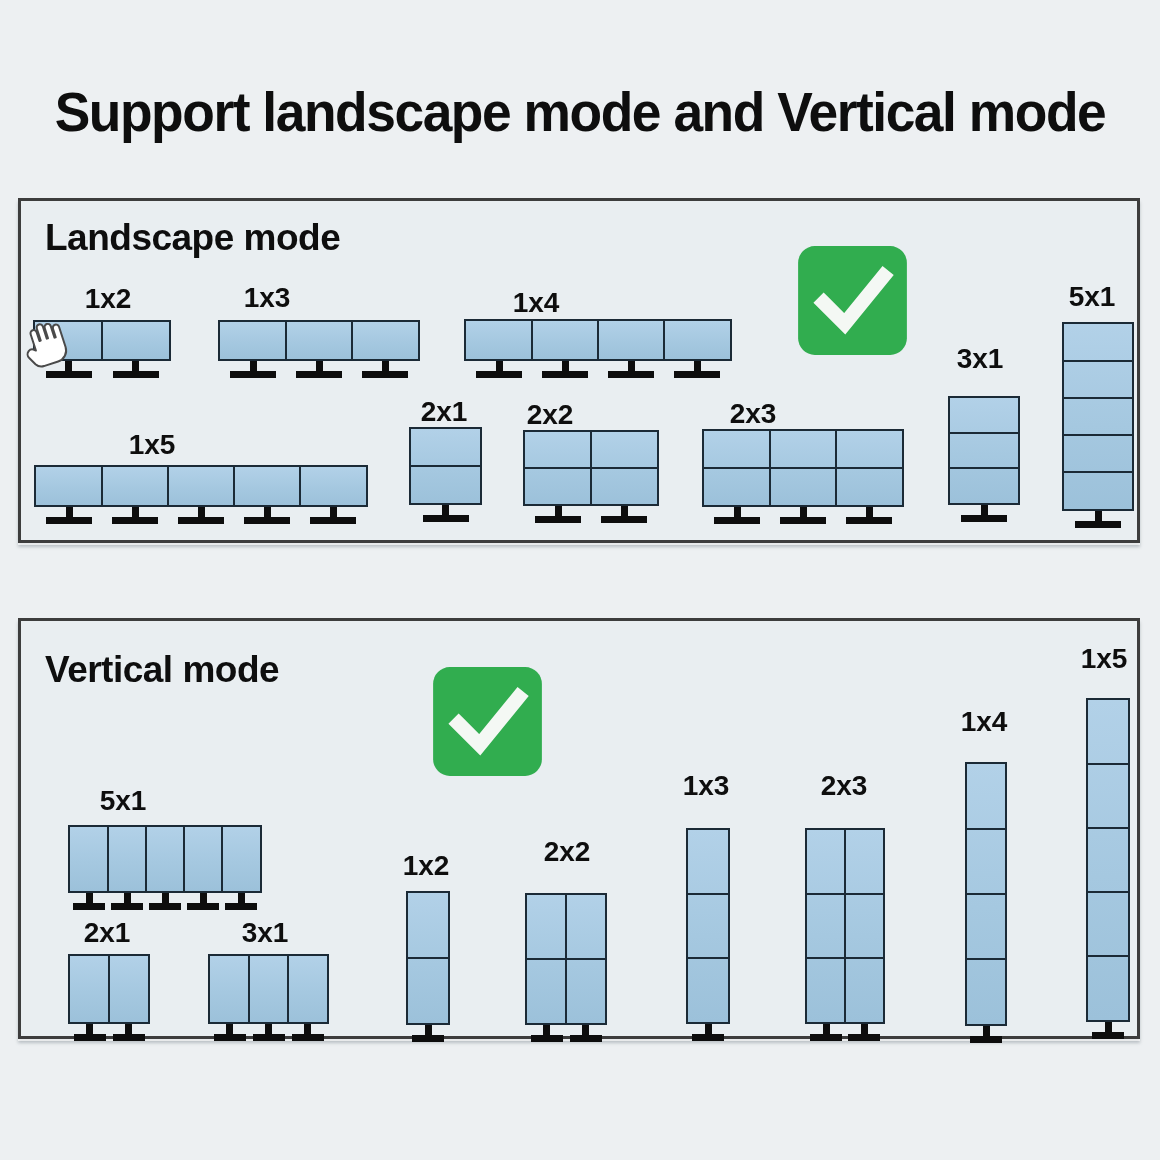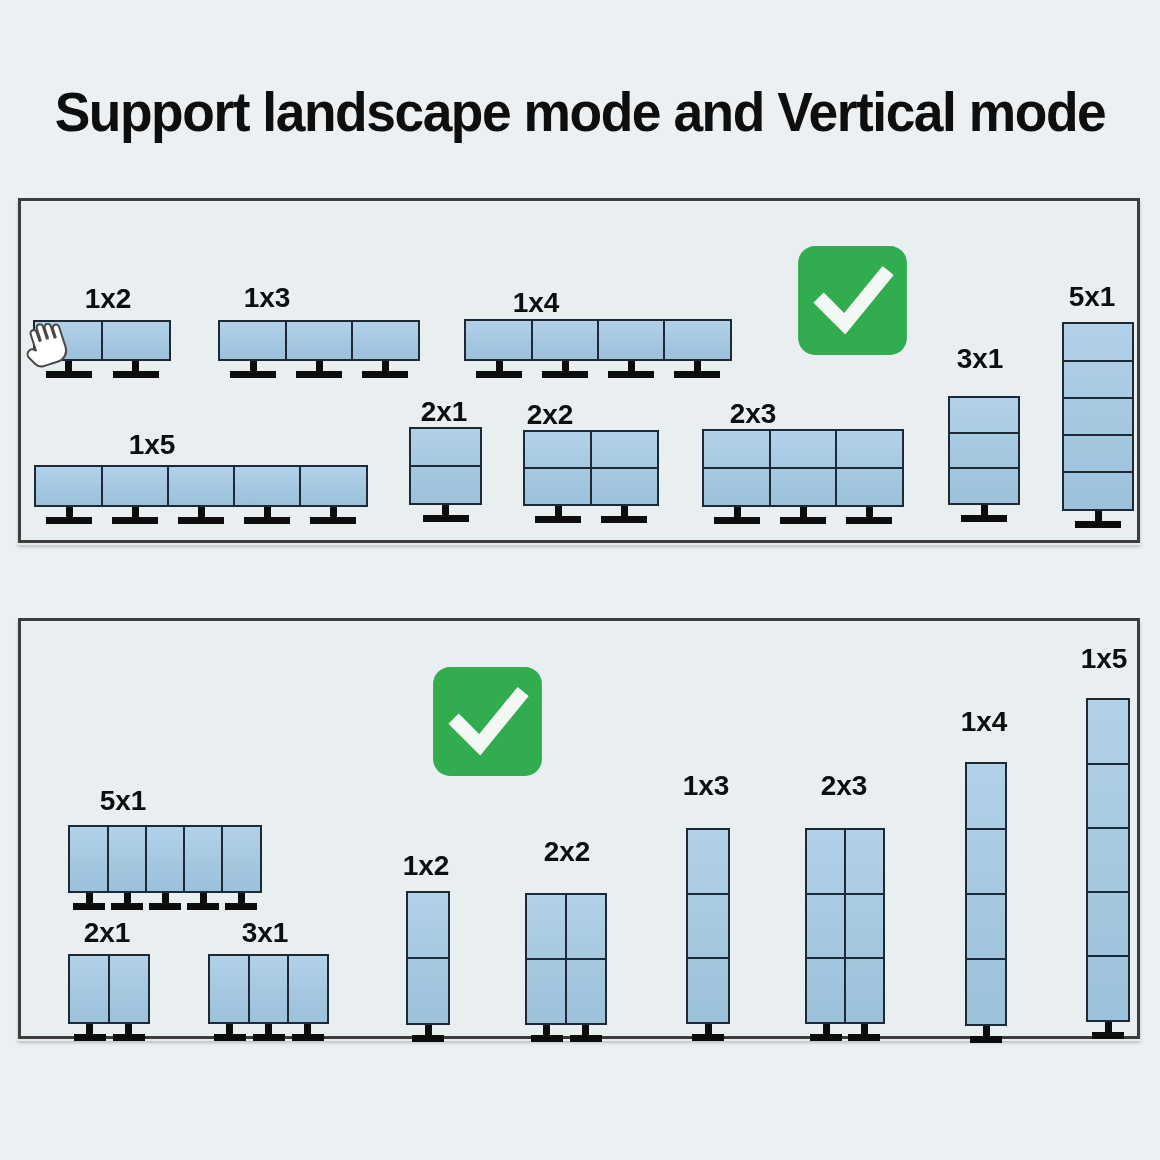--- a/index.html
+++ b/index.html
@@ -47,20 +47,21 @@
   .panel-vertical .check{left:411px;top:45px;}
   .hand{position:absolute;left:-2px;top:116px;width:52px;height:52px;z-index:6;}
 </style>
 </head>
 <body>
 
 <div class="stage">
   <h1 class="page-title">Support landscape mode and Vertical mode</h1>
 
   <section class="panel panel-landscape">
+    <h2 class="panel-title">Landscape mode</h2>
     <div class="check">
       <svg viewBox="0 0 100 100" width="111" height="111">
         <rect x="1" y="1" width="98" height="98" rx="15" fill="var(--check-green,#31ad4f)"></rect>
         <path d="M24 52 L43 71 L78 28" fill="none" stroke="var(--check-mark,#f4f8f4)" stroke-width="13" stroke-linecap="square"></path>
       </svg>
     </div>
     <div class="hand">
       <svg viewBox="0 0 32 36" width="52" height="52" style="transform:rotate(-18deg)">
         <path d="M10.5 33c-2.2 0-4.2-1.2-5.3-3.1L2.4 24.5c-.9-1.6-.4-3.6 1.1-4.6 1.2-.8 2.8-.7 3.9.2l1 .9V9.2c0-1.2 1-2.2 2.2-2.2s2.2 1 2.2 2.2v6.3h.9V6.7c0-1.2 1-2.2 2.2-2.2s2.2 1 2.2 2.2v8.8h.9V8.1c0-1.2 1-2.2 2.2-2.2s2.2 1 2.2 2.2v8.4h.9v-6.2c0-1.2 1-2.2 2.2-2.2s2.2 1 2.2 2.2V25c0 4.4-3.6 8-8 8h-9.8z" fill="#ffffff" stroke="#4a4a4a" stroke-width="1.4" stroke-linejoin="round"></path>
       </svg>
@@ -156,20 +157,21 @@
           <div class="hsep" style="top: 73px;"></div>
           <div class="hsep" style="top: 110px;"></div>
           <div class="hsep" style="top: 147px;"></div>
         </div>
         <div class="stand-neck" style="left: 1073.5px; top: 310px;"></div>
         <div class="stand-base" style="left: 1054px; top: 320px; width: 46px;"></div>
       </div>
   </section>
 
   <section class="panel panel-vertical">
+    <h2 class="panel-title">Vertical mode</h2>
     <div class="check">
       <svg viewBox="0 0 100 100" width="111" height="111">
         <rect x="1" y="1" width="98" height="98" rx="15" fill="var(--check-green,#31ad4f)"></rect>
         <path d="M24 52 L43 71 L78 28" fill="none" stroke="var(--check-mark,#f4f8f4)" stroke-width="13" stroke-linecap="square"></path>
       </svg>
     </div>
     <div class="items">
         <div class="cfg-label" style="left: 42px; top: 166px;">5x1</div>
         <div class="grid" style="left: 47px; top: 204px; width: 190px; height: 64px;">
           <div class="vsep" style="left: 37px;"></div>

